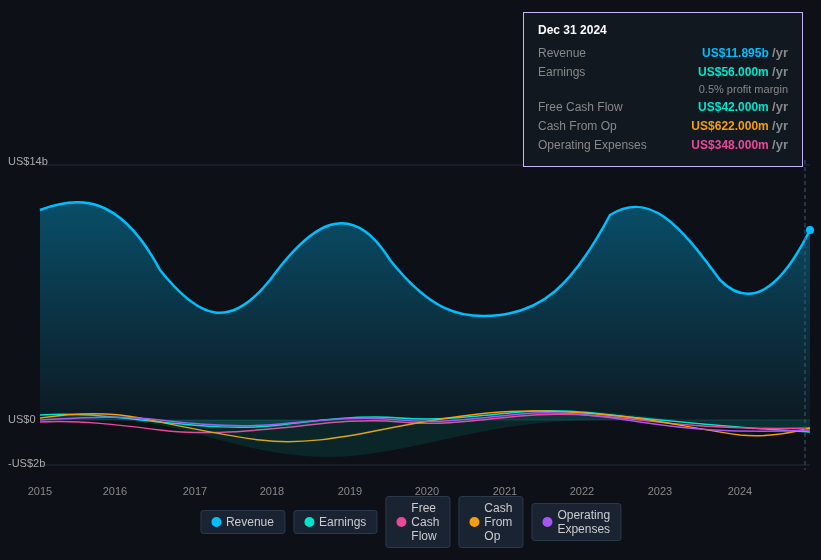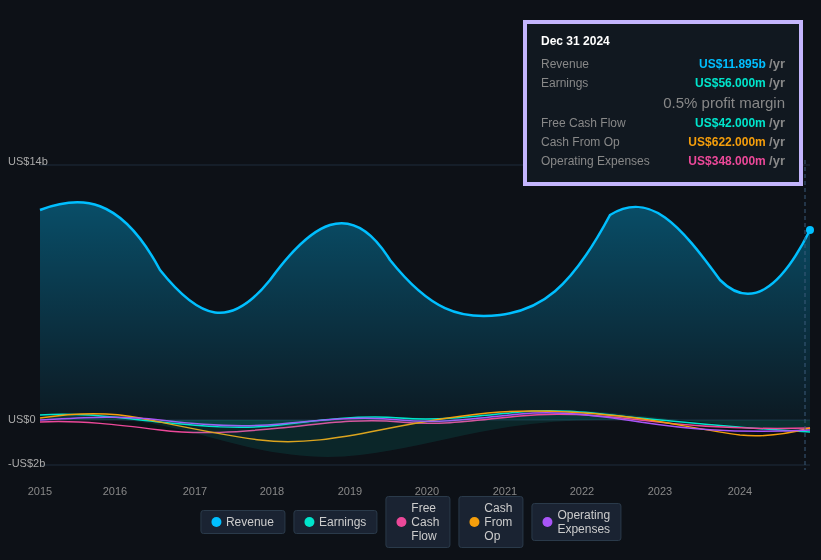--- a/index.html
+++ b/index.html
@@ -9,24 +9,24 @@
       background: #0d1117;
       font-family: Arial, sans-serif;
       color: #ccc;
       overflow: hidden;
       position: relative;
     }
 
     
     #tooltip-card {
       position: absolute;
-      top: 20px;
+      top: 12px;
       right: 18px;
       background: #111820;
-      border: 4px solid #c4b5fd;
+      border: 1px solid #c4b5fd;
       padding: 10px 14px;
       min-width: 280px;
       z-index: 10;
     }
     .tooltip-date {
       font-size: 12px;
       font-weight: bold;
       color: #fff;
       margin-bottom: 8px;
     }
@@ -42,21 +42,21 @@
       min-width: 110px;
     }
     .tooltip-value {
       color: #00bfff;
       font-weight: bold;
     }
     .tooltip-value.cyan { color: #00e5cc; margin-left: 29px; }
     .tooltip-value.orange { color: #f59e0b; }
     .tooltip-value.pink { color: #ec4899; text-align: center; }
     .tooltip-sub {
-      font-size: 15px;
+      font-size: 11px;
       color: #888;
       text-align: right;
     }
     .tooltip-unit {
       color: #888;
       font-size: 13px;
     }
 
     
     #legend {

